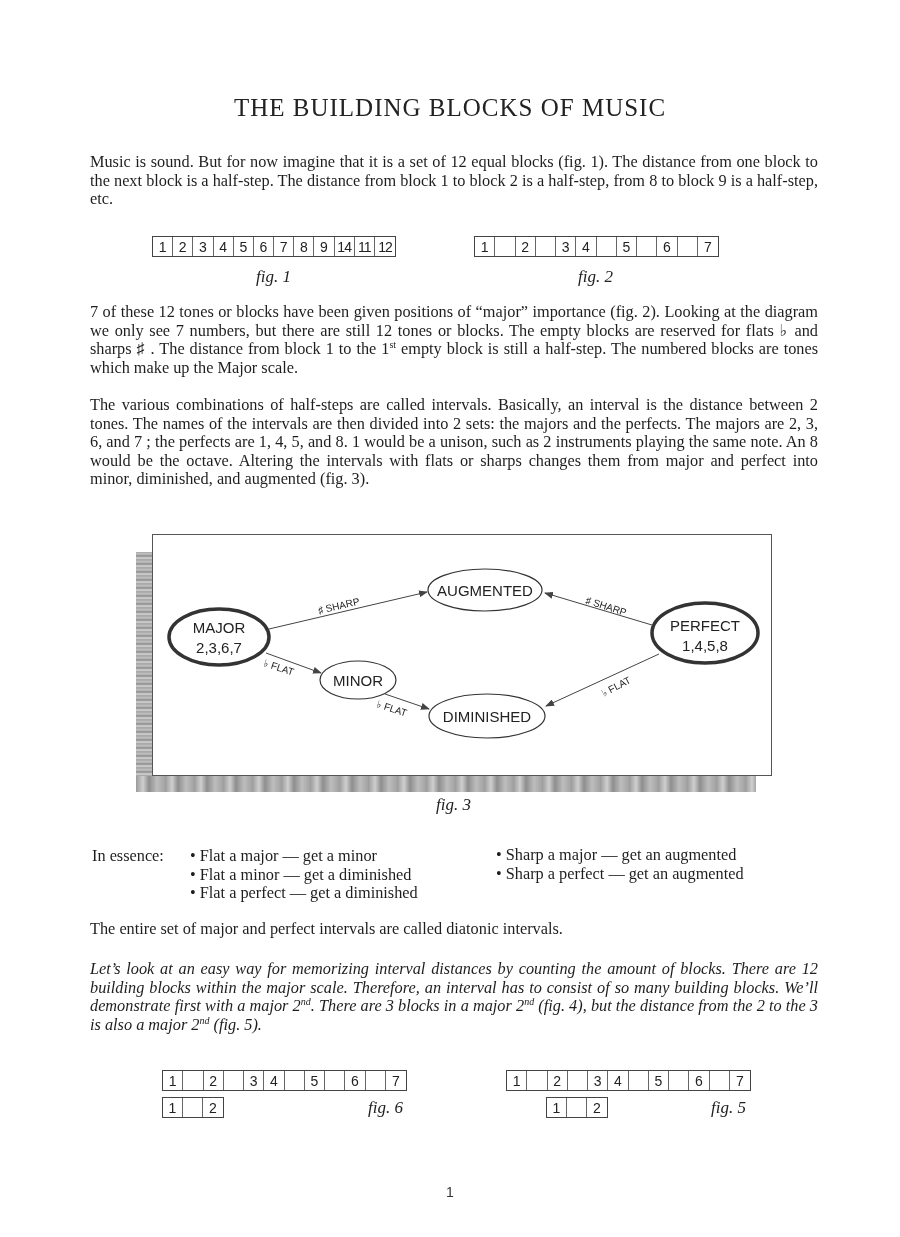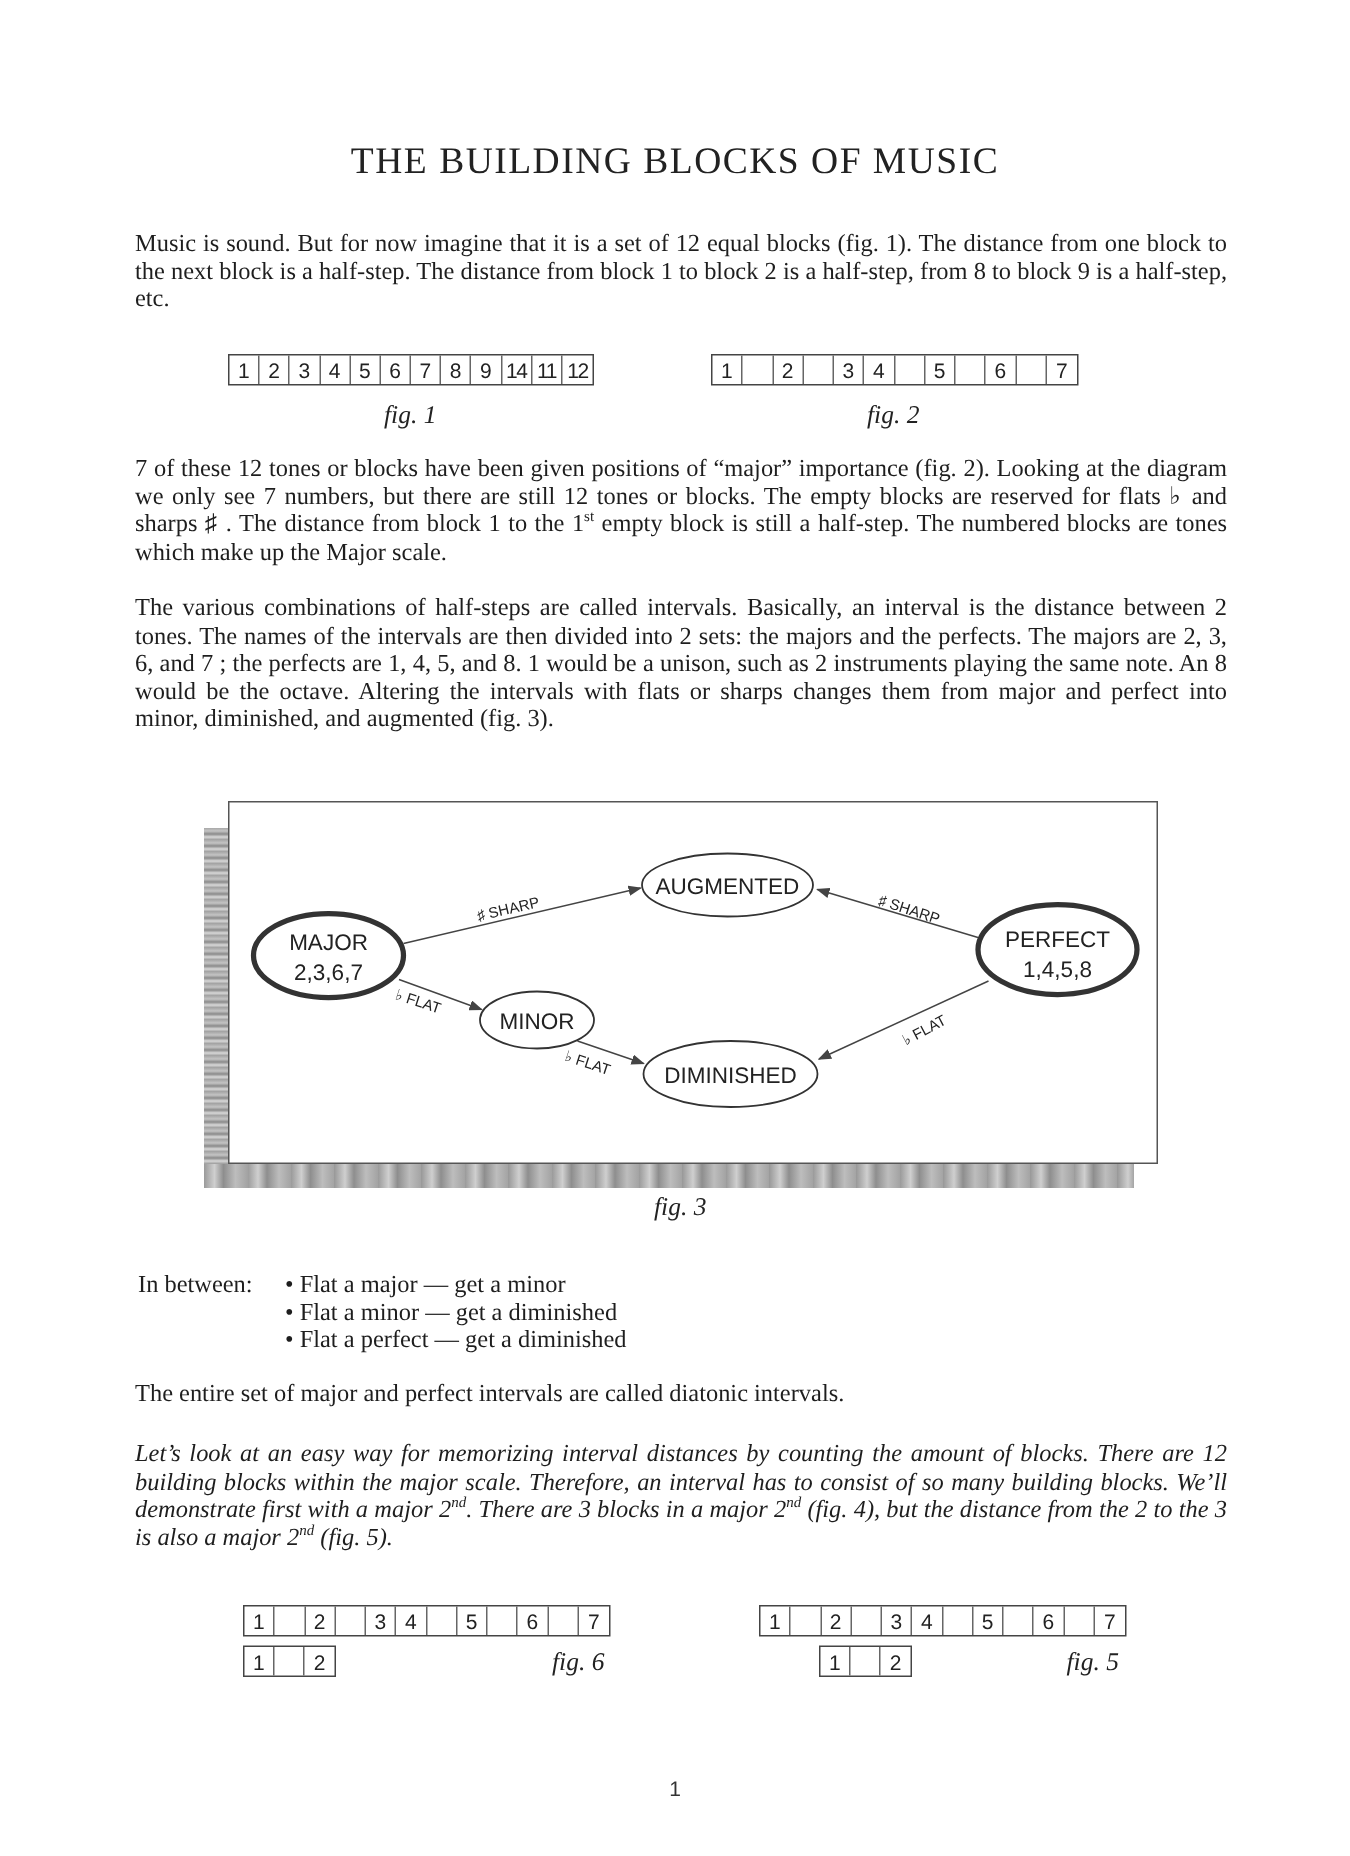--- a/index.html
+++ b/index.html
@@ -103,27 +103,29 @@
     <ellipse cx="486" cy="715" rx="58" ry="22" fill="#fff" stroke="#333" stroke-width="1.2"></ellipse>
     <text x="486" y="721" font-size="15" text-anchor="middle">DIMINISHED</text>
 
     <ellipse cx="704" cy="632" rx="53" ry="30" fill="#fff" stroke="#333" stroke-width="3.5"></ellipse>
     <text x="704" y="630" font-size="15" text-anchor="middle">PERFECT</text>
     <text x="704" y="650" font-size="15" text-anchor="middle">1,4,5,8</text>
   </svg>
 </div>
 <div class="abs figcap" style="left:436px; top:795px;">fig. 3</div>
 
-<div class="abs bul" style="left:92px; top:847px;">In between:</div>
+<div class="abs bul" style="left:92px; top:847px;">In essence:</div>
 <div class="abs" style="left:190px; top:847px;">
   <div class="bul">• Flat a major — get a minor</div>
   <div class="bul">• Flat a minor — get a diminished</div>
   <div class="bul">• Flat a perfect — get a diminished</div>
 </div>
 <div class="abs" style="left:496px; top:846px;">
+  <div class="bul">• Sharp a major — get an augmented</div>
+  <div class="bul">• Sharp a perfect — get an augmented</div>
 </div>
 
 <div class="abs para" style="top:920px;">The entire set of major and perfect intervals are called diatonic intervals.</div>
 
 <div class="abs para" style="top:960px;font-style:italic;">
   <span>Let’s look at an easy way for memorizing interval distances by counting the amount of blocks. There are 12 building blocks within the major scale. Therefore, an interval has to consist of so many building blocks. We’ll demonstrate first with a major 2</span><sup>nd</sup><span>. There are 3 blocks in a major 2</span><sup>nd</sup><span> (fig. 4), but the distance from the 2 to the 3 is also a major 2</span><sup>nd</sup><span> (fig. 5).</span>
 </div>
 
 <div class="abs strip" style="left:162px; top:1070px; width:245px;">
   <div class="cell" style="width:20.4px">1</div>

